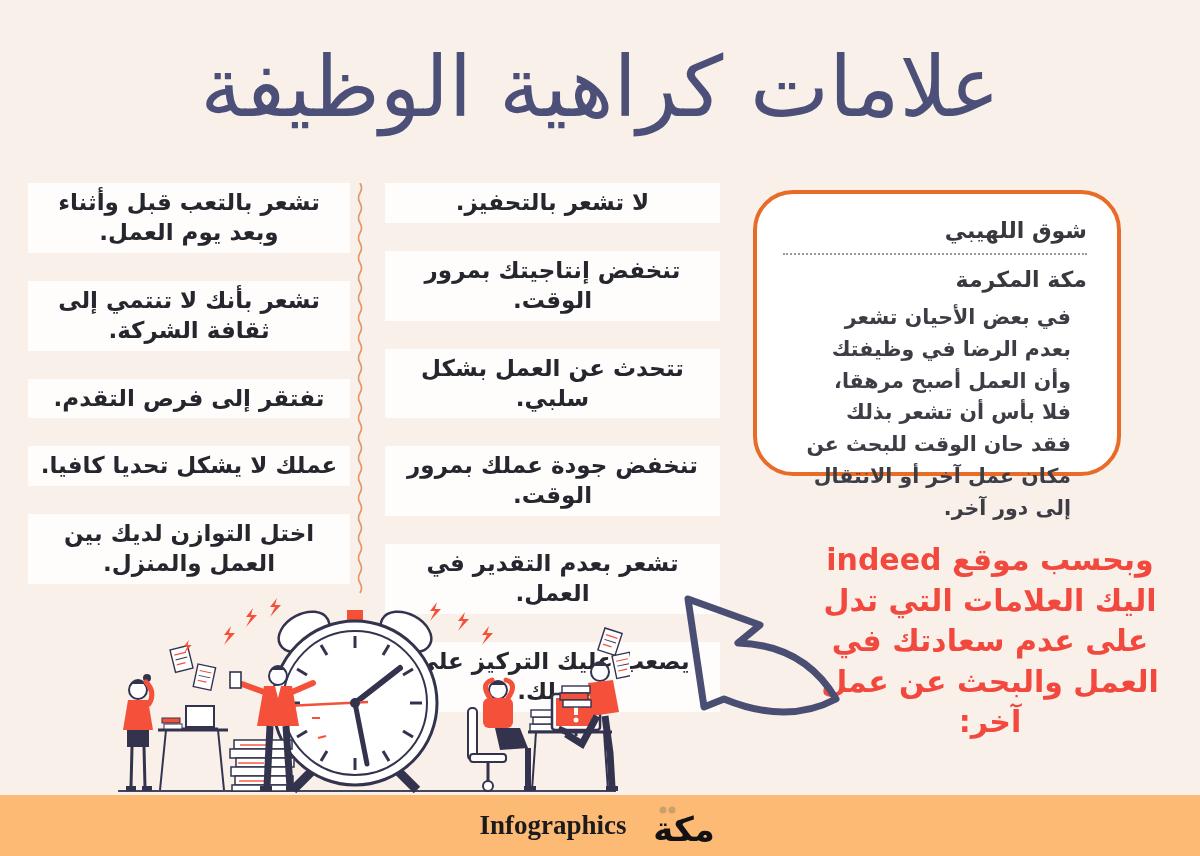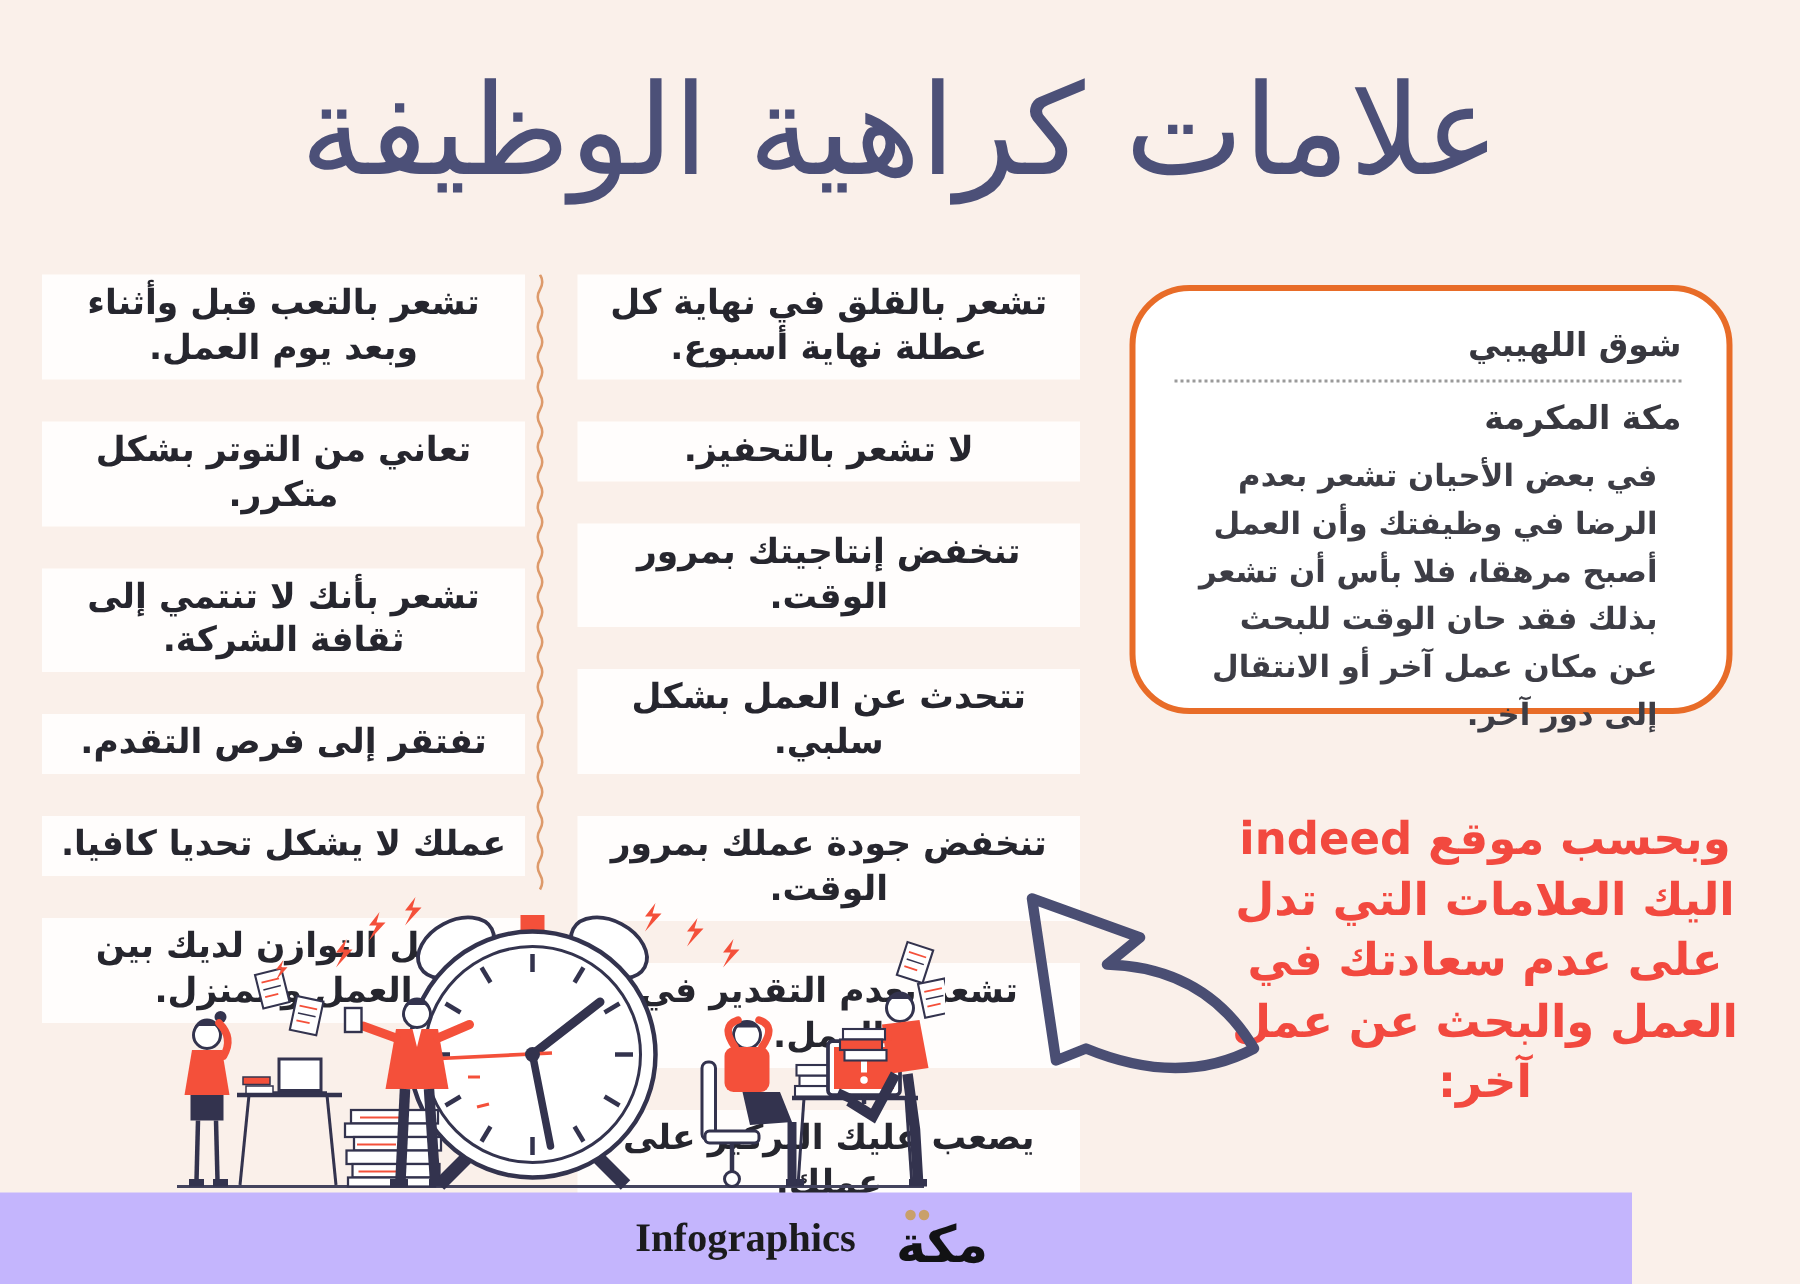--- a/index.html
+++ b/index.html
@@ -32,21 +32,21 @@
     font-size:23px;font-weight:600;line-height:1.3;
     text-align:center;
     padding:5px 8px;
   }
 
   
   .divider{position:absolute;left:355px;top:183px;}
 
   
   .card{
-    position:absolute;left:753px;top:190px;width:402px;height:286px;
+    position:absolute;left:753px;top:190px;width:368px;height:286px;
     box-sizing:border-box;
     background:#ffffff;border:4px solid #e86c28;border-radius:40px;
     padding:24px 30px 18px 26px;
     direction:rtl;text-align:right;
   }
   .card-author{font-size:22px;font-weight:700;color:#38383f;}
   .card-sep{border:none;border-top:2px dotted #9a9a9a;margin:10px 0 12px;}
   .card-location{font-size:22px;font-weight:700;color:#38383f;}
   .card-body{
     margin:10px 16px 0;font-size:20.5px;font-weight:600;color:#3d3d45;
@@ -59,52 +59,50 @@
     direction:rtl;text-align:center;
     color:#f2493f;font-size:30px;font-weight:700;line-height:1.35;
   }
 
   
   .arrow{position:absolute;left:652px;top:583px;}
   .illustration{position:absolute;left:100px;top:598px;}
 
   
   .footer{
-    position:absolute;left:0;bottom:0;width:1088px;height:61px;
-    background:#c4b5fd;
+    position:absolute;left:0;bottom:0;width:1200px;height:61px;
+    background:#fdba74;
     display:flex;align-items:center;justify-content:center;gap:20px;
   }
   .footer-label{
     font-family:"Liberation Serif","DejaVu Serif",serif;
     font-weight:700;font-size:27px;color:#1b1b1d;
   }
   .logo{display:flex;align-items:center;}
 </style>
 </head>
 <body>
 
 <div class="canvas">
 
   <h1 class="title">علامات كراهية الوظيفة</h1>
 
   <section class="sign-list left">
       <div class="sign-item">تشعر بالتعب قبل وأثناء وبعد يوم العمل.</div>
-      <div class="sign-item">تعاني من التوتر بشكل متكرر.</div>
       <div class="sign-item">تشعر بأنك لا تنتمي إلى ثقافة الشركة.</div>
       <div class="sign-item">تفتقر إلى فرص التقدم.</div>
       <div class="sign-item">عملك لا يشكل تحديا كافيا.</div>
       <div class="sign-item">اختل التوازن لديك بين العمل والمنزل.</div>
     </section>
 
   <svg class="divider" width="10" height="420" viewBox="0 0 10 420" aria-hidden="true">
     <path d="M5 0 q3 5 0 10 t0 10 t0 10 t0 10 t0 10 t0 10 t0 10 t0 10 t0 10 t0 10 t0 10 t0 10 t0 10 t0 10 t0 10 t0 10 t0 10 t0 10 t0 10 t0 10 t0 10 t0 10 t0 10 t0 10 t0 10 t0 10 t0 10 t0 10 t0 10 t0 10 t0 10 t0 10 t0 10 t0 10 t0 10 t0 10 t0 10 t0 10 t0 10 t0 10 t0 10" fill="none" stroke="#dd9a6b" stroke-width="1.7"></path>
   </svg>
 
   <section class="sign-list middle">
-      <div class="sign-item">تشعر بالقلق في نهاية كل عطلة نهاية أسبوع.</div>
       <div class="sign-item">لا تشعر بالتحفيز.</div>
       <div class="sign-item">تنخفض إنتاجيتك بمرور الوقت.</div>
       <div class="sign-item">تتحدث عن العمل بشكل سلبي.</div>
       <div class="sign-item">تنخفض جودة عملك بمرور الوقت.</div>
       <div class="sign-item">تشعر بعدم التقدير في العمل.</div>
       <div class="sign-item">يصعب عليك التركيز على عملك.</div>
     </section>
 
   <aside class="card">
     <div class="card-author">شوق اللهيبي</div>

